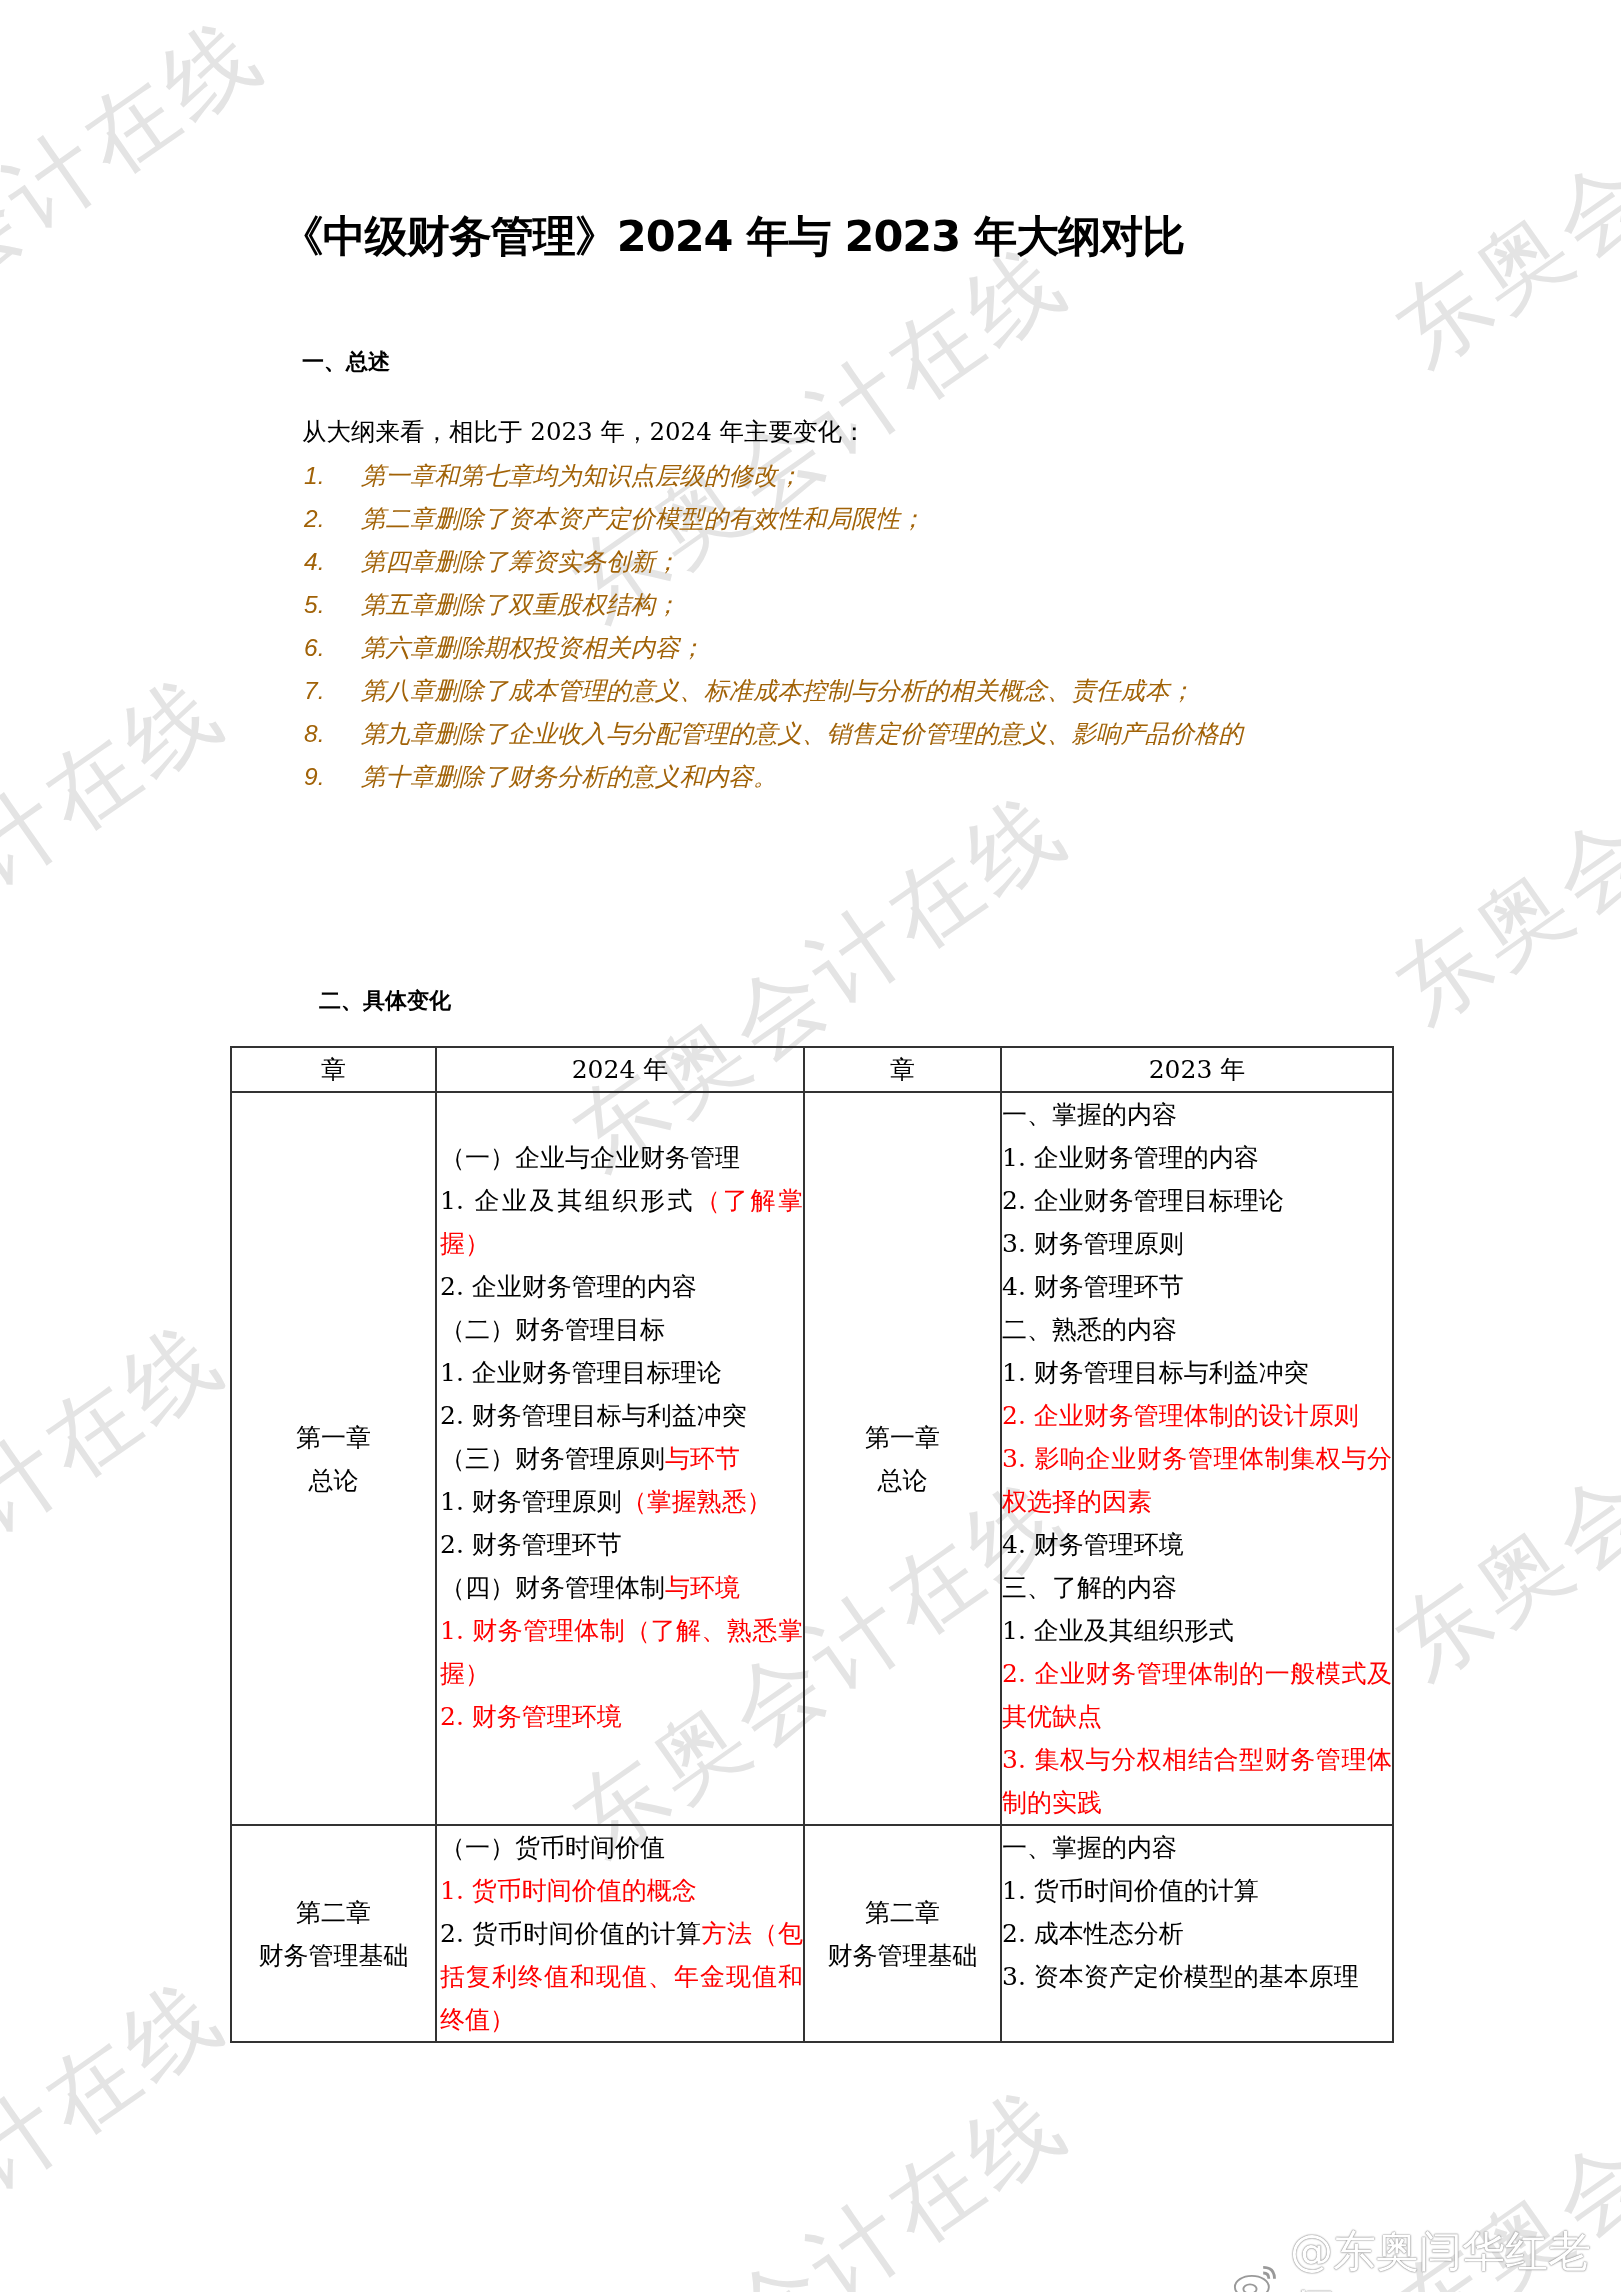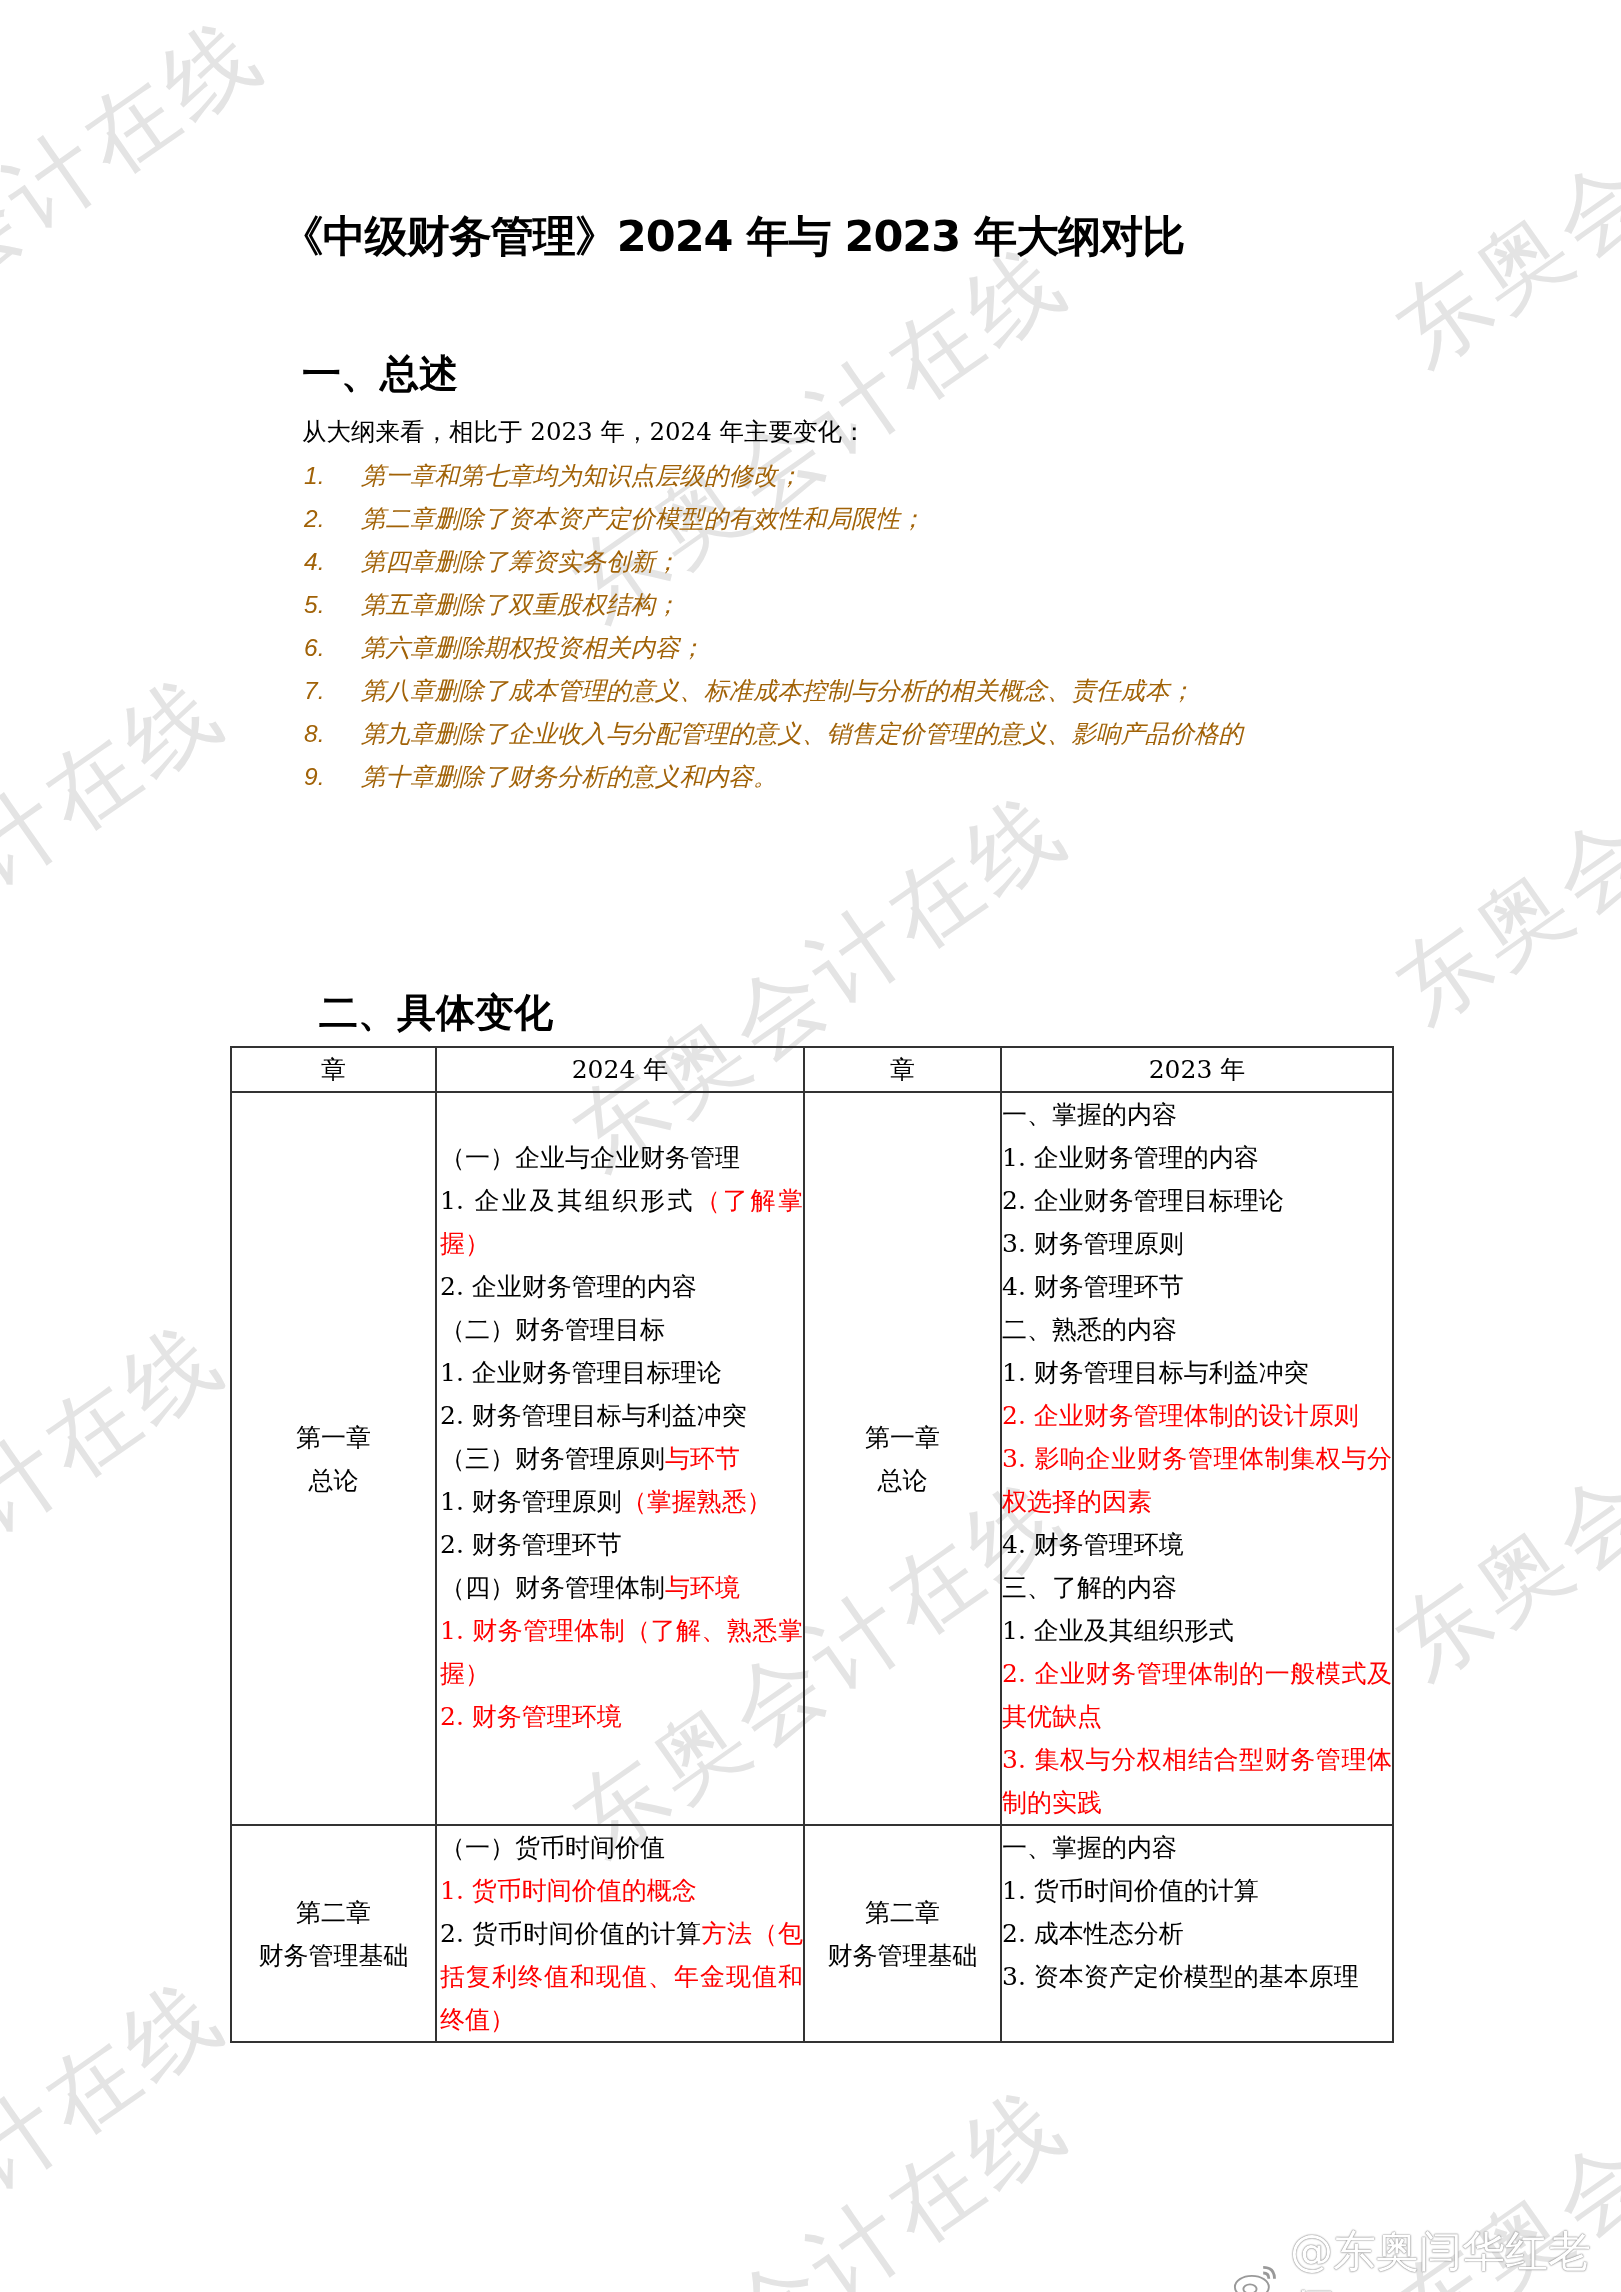--- a/index.html
+++ b/index.html
@@ -19,21 +19,21 @@
   .content { position: relative; z-index: 1; }
   .doc-title {
     position: absolute; left: 0; width: 1465px; top: 208px;
     text-align: center;
     font-family: "DejaVu Sans", "Liberation Sans", sans-serif;
     font-weight: bold; font-size: 43px; letter-spacing: -1px;
   }
   .section-heading {
     position: absolute; left: 302px;
     font-family: "DejaVu Sans", "Liberation Sans", sans-serif;
-    font-weight: bold; font-size: 39px;
+    font-weight: bold; font-size: 22px;
   }
   .intro { position: absolute; left: 302px; top: 415px; font-size: 24.5px; }
   .list { position: absolute; left: 245px; top: 454px; width: 1137px; }
   .list-item { font-size: 24.5px; line-height: 43px; color: #a16207; font-style: italic; }
   .list-item .num { display: inline-block; width: 57px; padding-left: 59px; font-family: "Liberation Sans", sans-serif; }
   .note { font-size: 24.5px; line-height: 43px; color: #ff0000; padding-left: 57px; }
 
   table.compare {
     position: absolute; left: 230px; top: 1046px;
     border-collapse: collapse; table-layout: fixed; width: 1161px;

